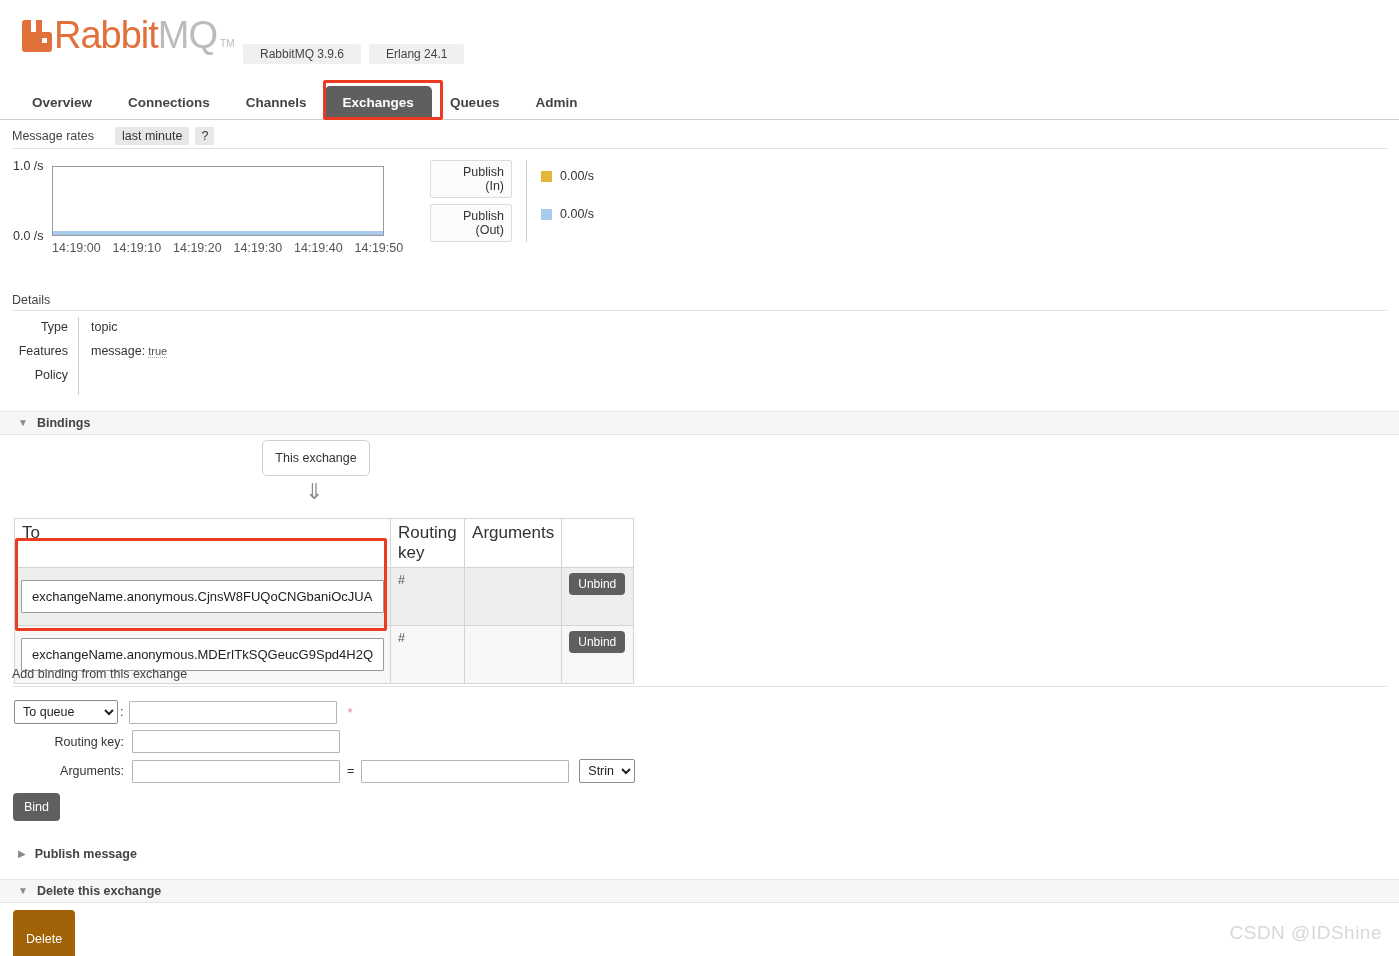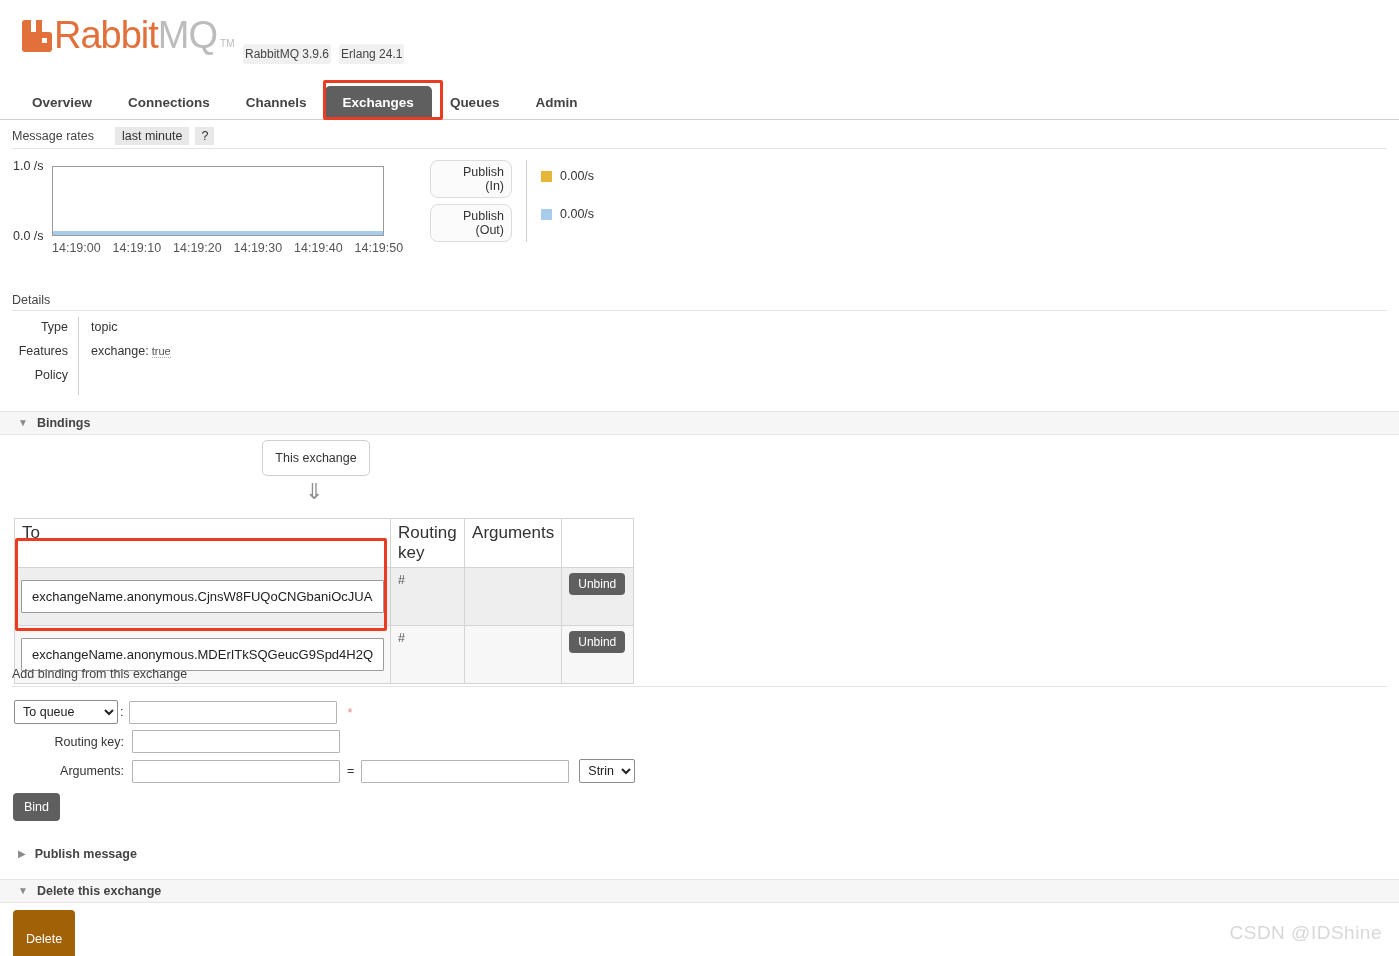--- a/index.html
+++ b/index.html
@@ -18,21 +18,21 @@
   .header { position: relative; height: 78px; }
   .logo-wrap { position: absolute; left: 22px; top: 18px; display: flex; align-items: flex-end; }
   .logo-mark { width: 30px; height: 34px; position: relative; margin-right: 2px; }
   .logo-text { font-size: 38px; line-height: 34px; font-weight: normal; letter-spacing: -1px; }
   .logo-rabbit { color: #e1703a; }
   .logo-mq { color: #bcbcbc; }
   .logo-tm { font-size: 10px; color: #bcbcbc; margin-left: 3px; position: relative; top: -3px; }
   .versions { position: absolute; left: 243px; top: 44px; display: flex; gap: 8px; }
   .badge {
     background: #f0f0f0; color: #444; font-size: 12px;
-    padding: 3px 2px; border-radius: 3px; white-space: nowrap;
+    padding: 3px 17px; border-radius: 3px; white-space: nowrap;
   }
 
   
   .nav {
     position: absolute; left: 0; top: 84px; width: 1399px; height: 36px;
     border-bottom: 1px solid #cfcfcf;
     display: flex; align-items: stretch; padding-left: 14px;
   }
   .tab {
     font-size: 13.5px; font-weight: bold; color: #444;
@@ -70,21 +70,21 @@
     position: absolute; left: 52px; top: 241px; width: 364px;
     display: flex; font-size: 12.5px; color: #555; white-space: nowrap;
   }
   .xticks span { width: 60.5px; text-align: left; }
 
   .legend { position: absolute; left: 430px; top: 160px; display: flex; }
   .legend-btns { display: flex; flex-direction: column; gap: 6px; }
   .lbtn {
     width: 82px; border: 1px solid #dcdcdc; background: #fbfbfb;
     font-size: 12.5px; color: #333; text-align: right;
-    padding: 4px 7px; line-height: 14px; border-radius: 8px;
+    padding: 4px 7px; line-height: 14px; border-radius: 2px;
   }
   .legend-sep { width: 1px; background: #cdcdcd; margin: 0 14px; align-self: stretch; }
   .legend-vals { display: flex; flex-direction: column; gap: 24px; padding-top: 9px; }
   .lval { display: flex; align-items: center; gap: 8px; font-size: 12.5px; color: #333; }
   .swatch { width: 11px; height: 11px; display: inline-block; }
 
   
   .details-head { position: absolute; left: 0; top: 290px; width: 1399px; }
   .details-rule { position: absolute; left: 12px; top: 310px; width: 1375px; height: 1px; background: #e3e3e3; }
   .kv { position: absolute; left: 0; top: 317px; }
@@ -278,21 +278,21 @@
   <div class="details-head sect-label">Details</div>
   <div class="details-rule"></div>
   <div class="kv">
     <div class="kv-row">
       <div class="kv-key">Type</div>
       <div class="kv-val">topic</div>
     </div>
     <div class="kv-row">
       <div class="kv-key">Features</div>
       <div class="kv-val">
-        <span class="feat-name">exchange:</span><span class="feat-val">true</span>
+        <span class="feat-name">message:</span><span class="feat-val">true</span>
       </div>
     </div>
     <div class="kv-row">
       <div class="kv-key">Policy</div>
       <div class="kv-val tall"></div>
     </div>
   </div>
 
   <div class="sbar" style="top:411px;">
     <span class="caret">▼</span>

